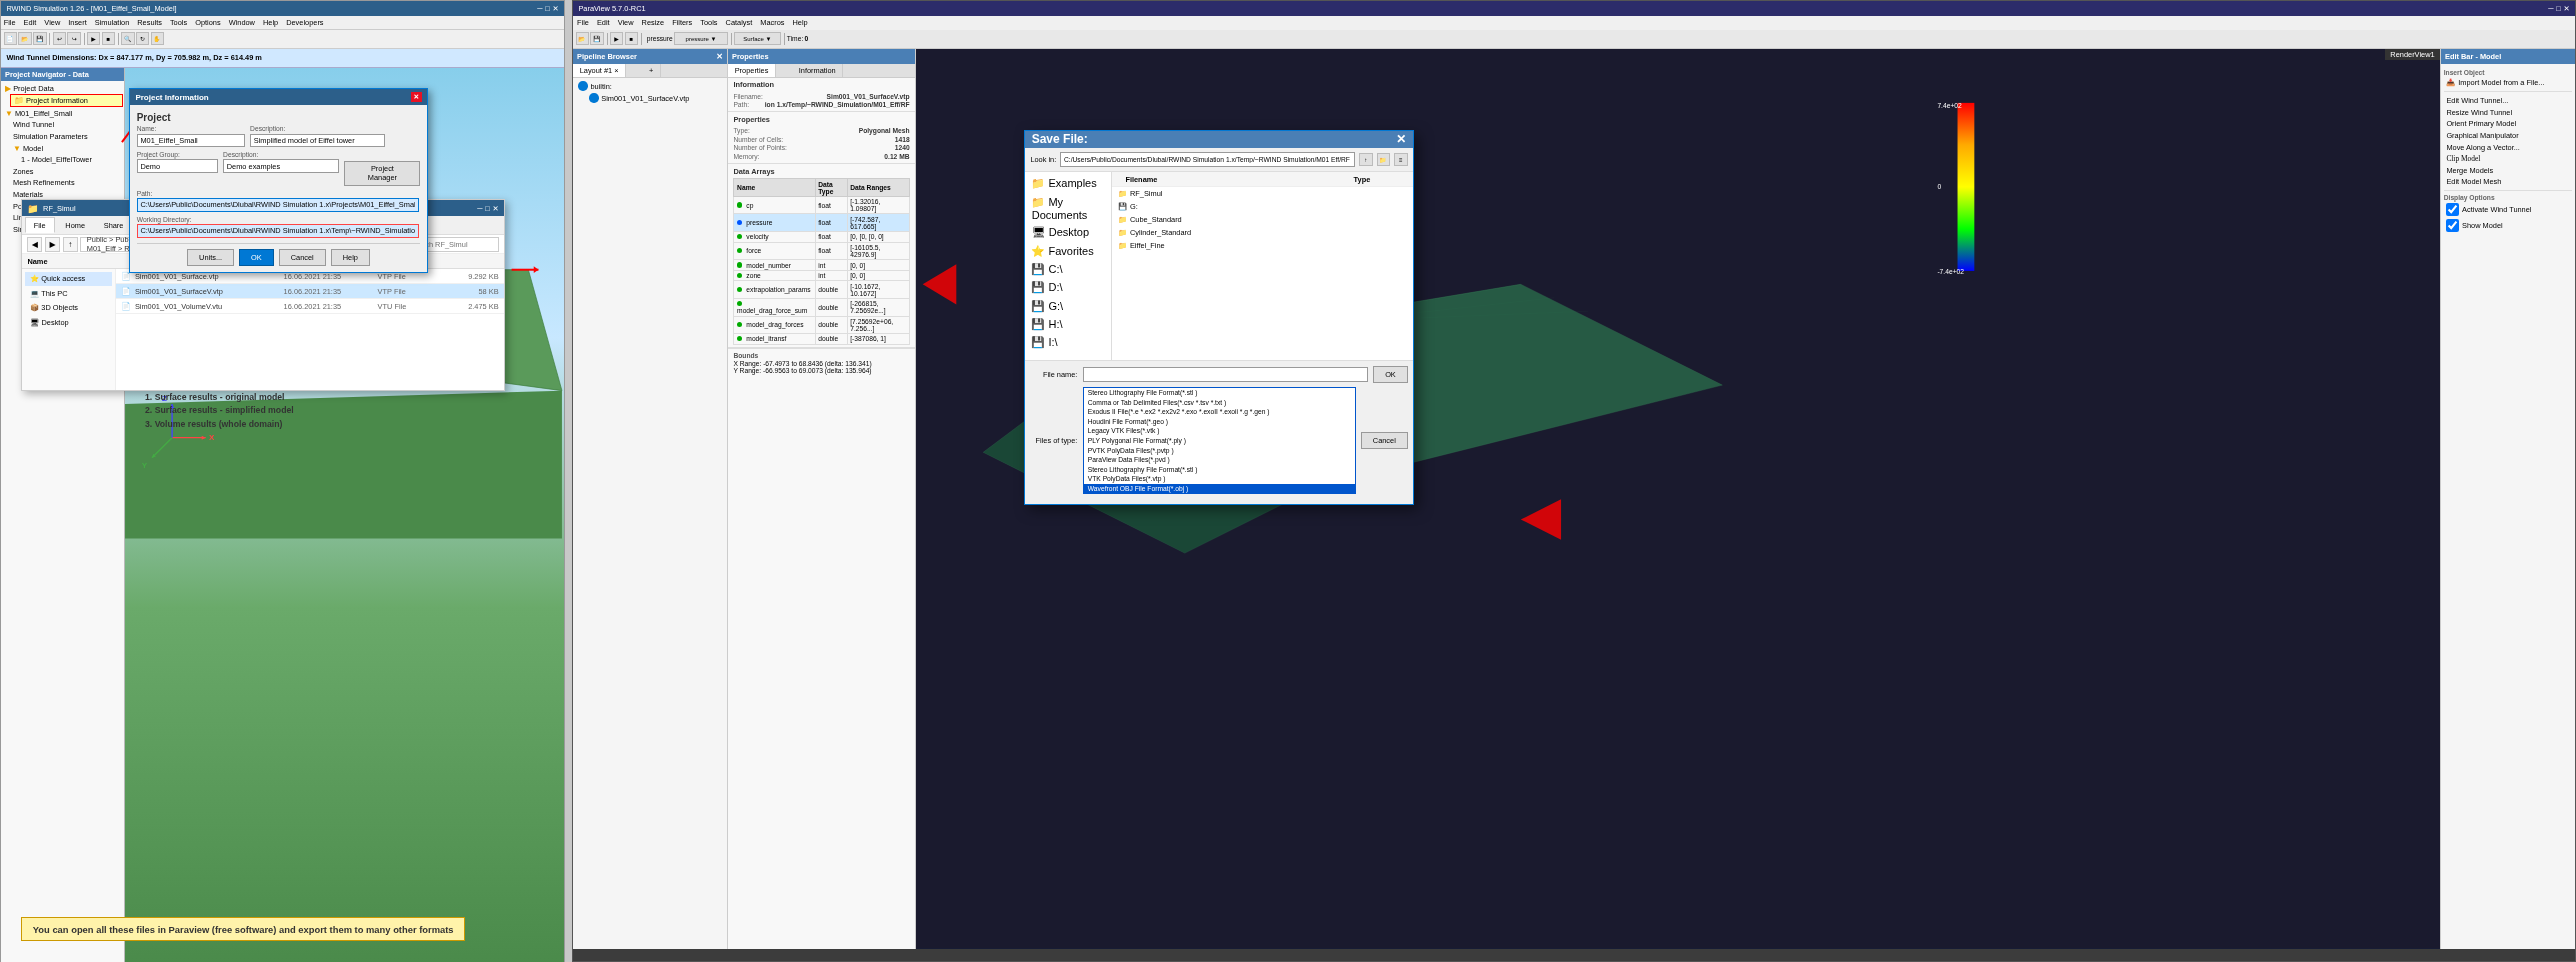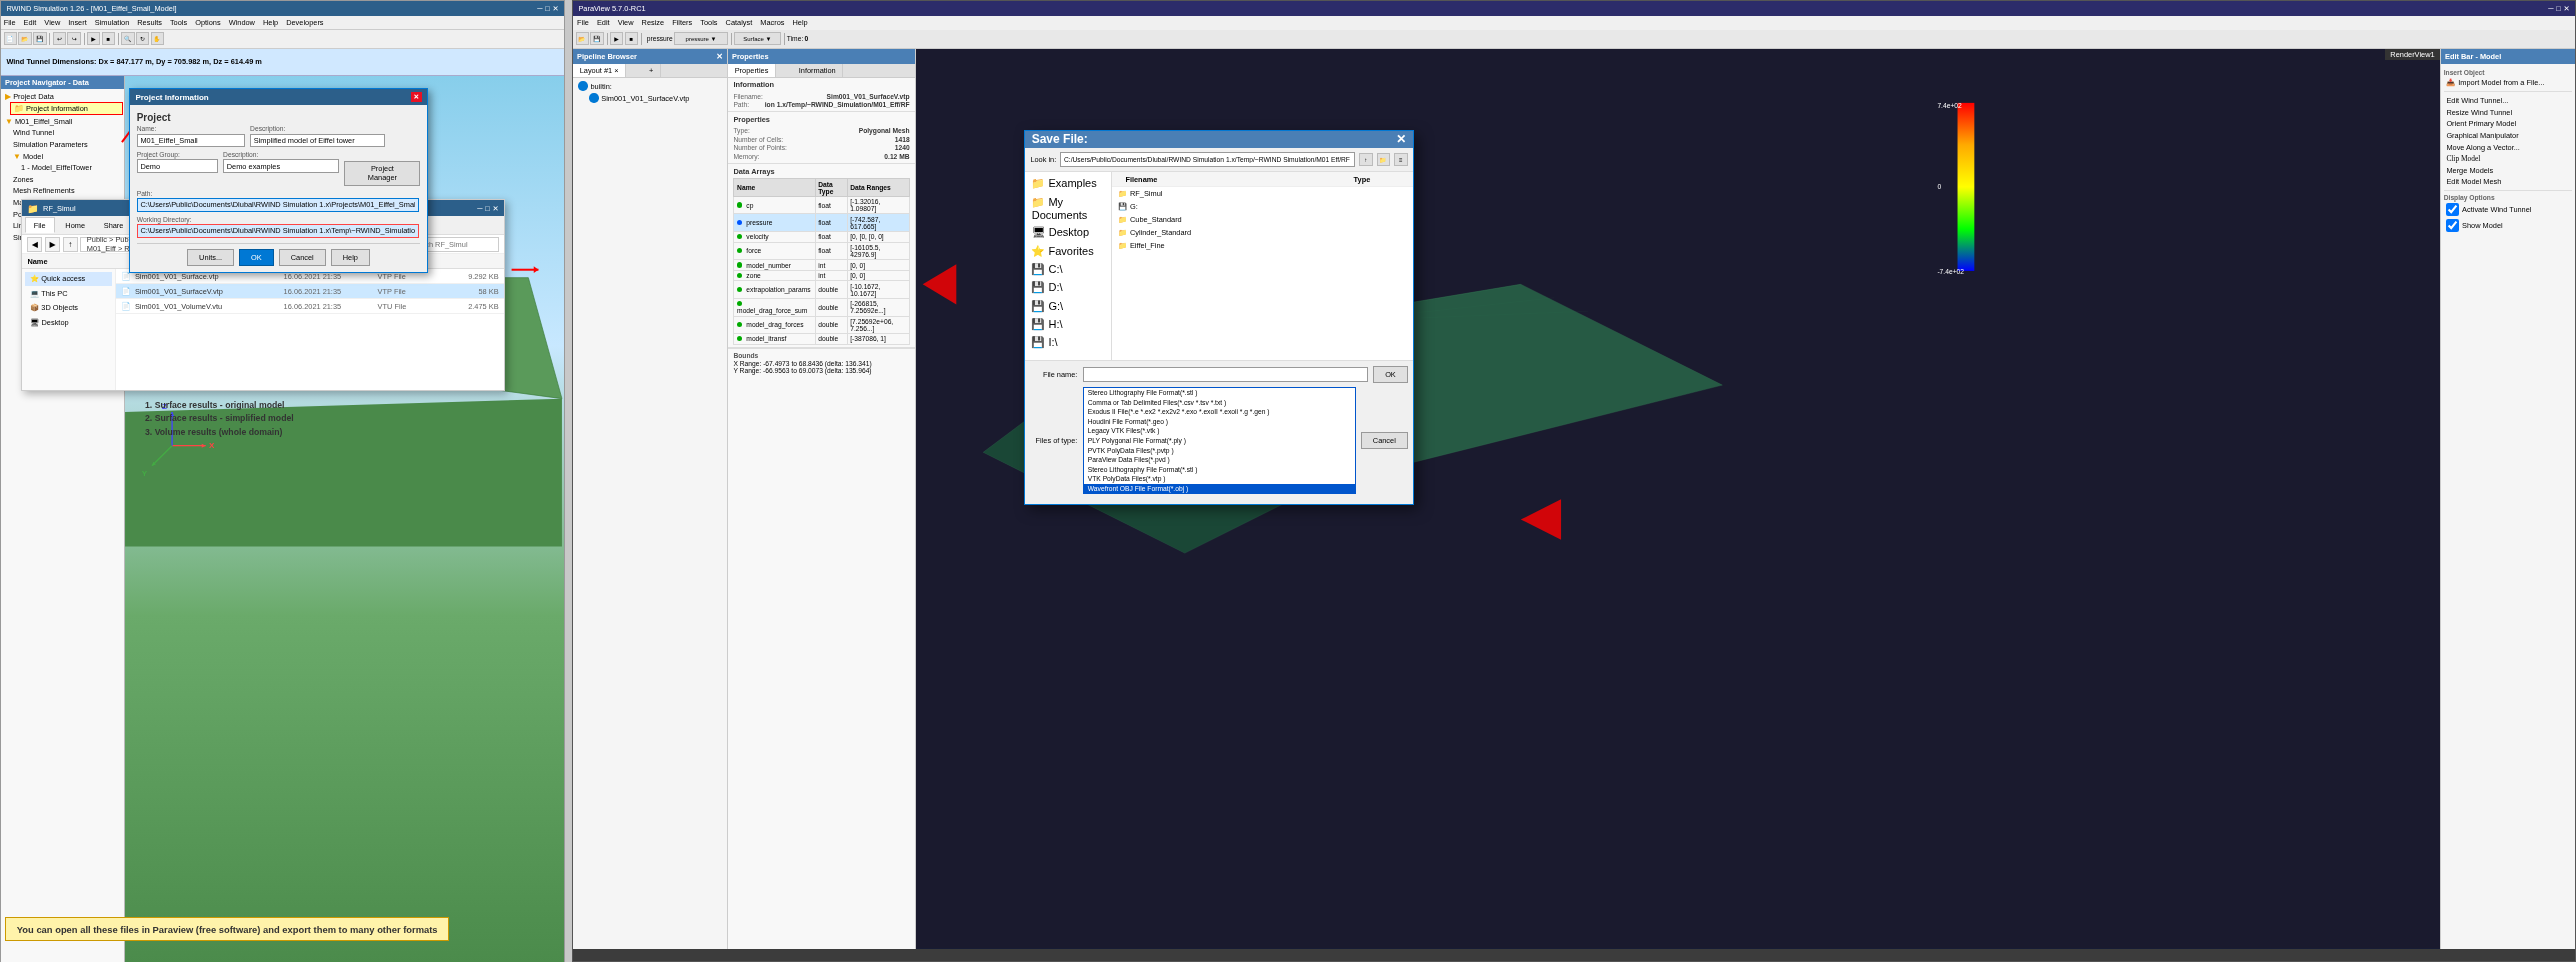--- a/index.html
+++ b/index.html
@@ -60,21 +60,21 @@
       border: 0.7px solid #bbb;
       display: inline-flex;
       align-items: center;
       justify-content: center;
       font-size: 6px;
       cursor: pointer;
     }
     .toolbar-sep { width: 0.7px; height: 12px; background: #aaa; margin: 0 1.3px; }
 
     .wind-tunnel-bar {
-      height: 27px;
+      height: 19px;
       background: #d0e8ff;
       border-bottom: 0.7px solid #aac;
       display: flex;
       align-items: center;
       padding: 0 5.4px;
       font-size: 7.4px;
       font-weight: bold;
     }
 
     .rwind-content {
@@ -876,21 +876,21 @@
           <span class="file-icon-cell">📄</span>
           <span class="file-name-cell">Sim001_V01_VolumeV.vtu</span>
           <span class="file-date-cell">16.06.2021 21:35</span>
           <span class="file-type-cell">VTU File</span>
           <span class="file-size-cell">2.475 KB</span>
         </div>
       </div>
     </div>
   </div>
 
-  <div class="bottom-annotation" style="bottom:20px; left:4px; position:absolute;">
+  <div class="bottom-annotation" style="bottom:20px; left:20px; position:absolute;">
     <span>You can open all these files in Paraview (free software) and export them to many other formats</span>
   </div>
 
   <svg style="position:absolute;top:0;left:0;width:100%;height:100%;pointer-events:none;" viewBox="0 0 838 1429" width="564" height="961">
 
     <line x1="180" y1="210" x2="210" y2="170" stroke="red" stroke-width="3"></line>
     <polygon points="210,170 205,180 215,180" fill="red"></polygon>
 
     <line x1="350" y1="285" x2="350" y2="310" stroke="red" stroke-width="3"></line>
     <polygon points="350,310 344,304 356,304" fill="red"></polygon>

